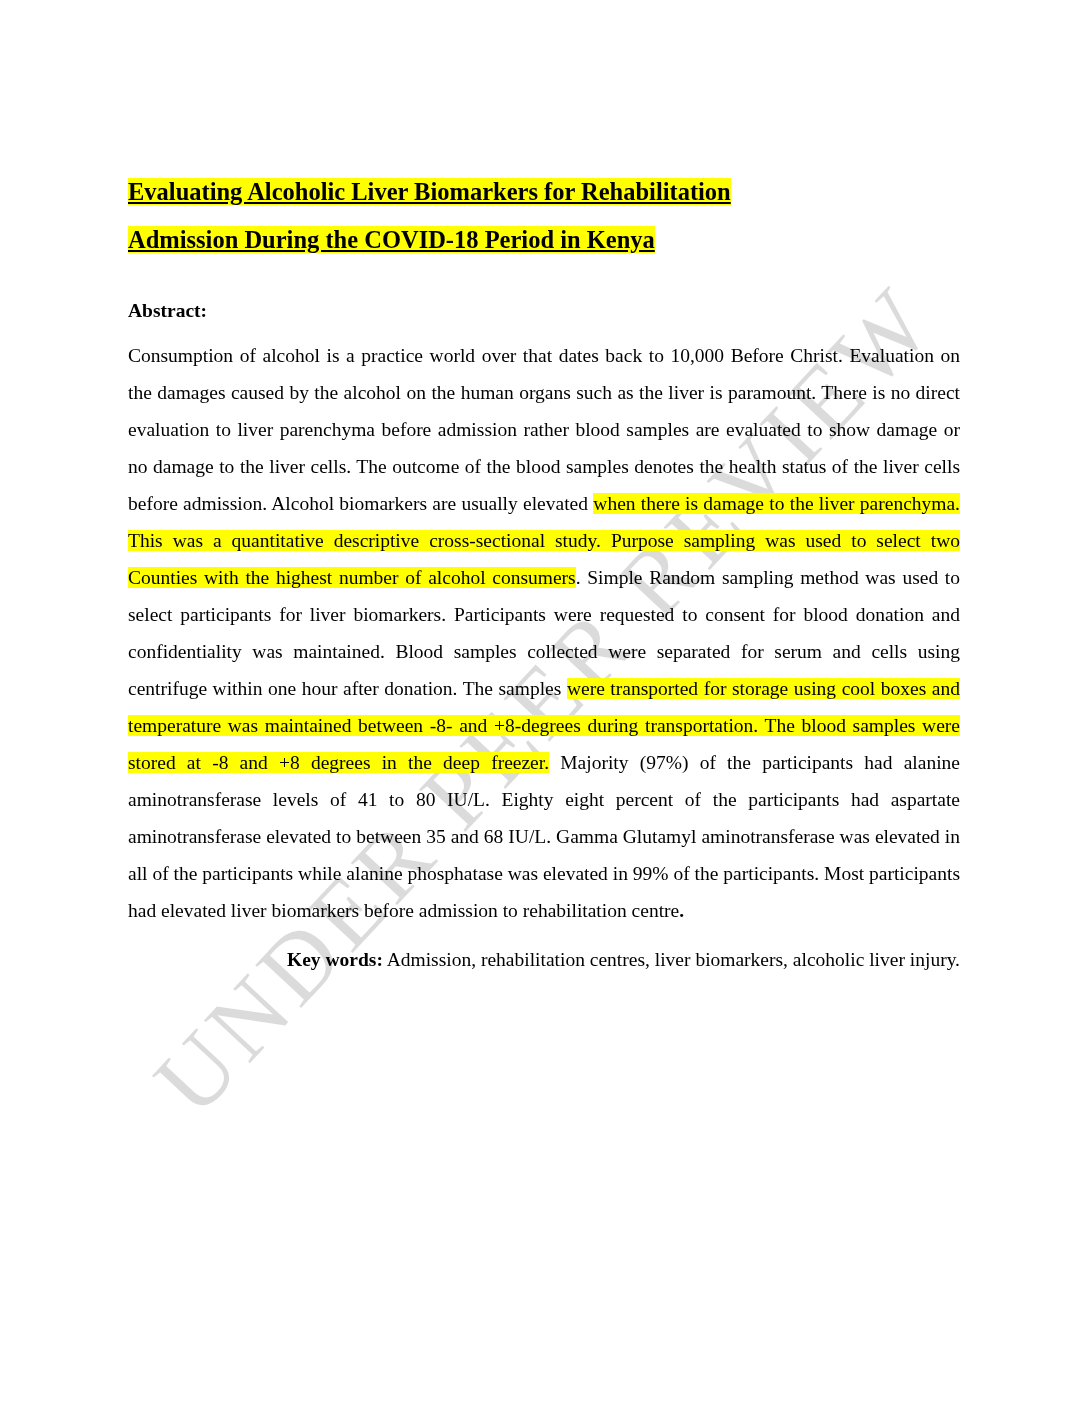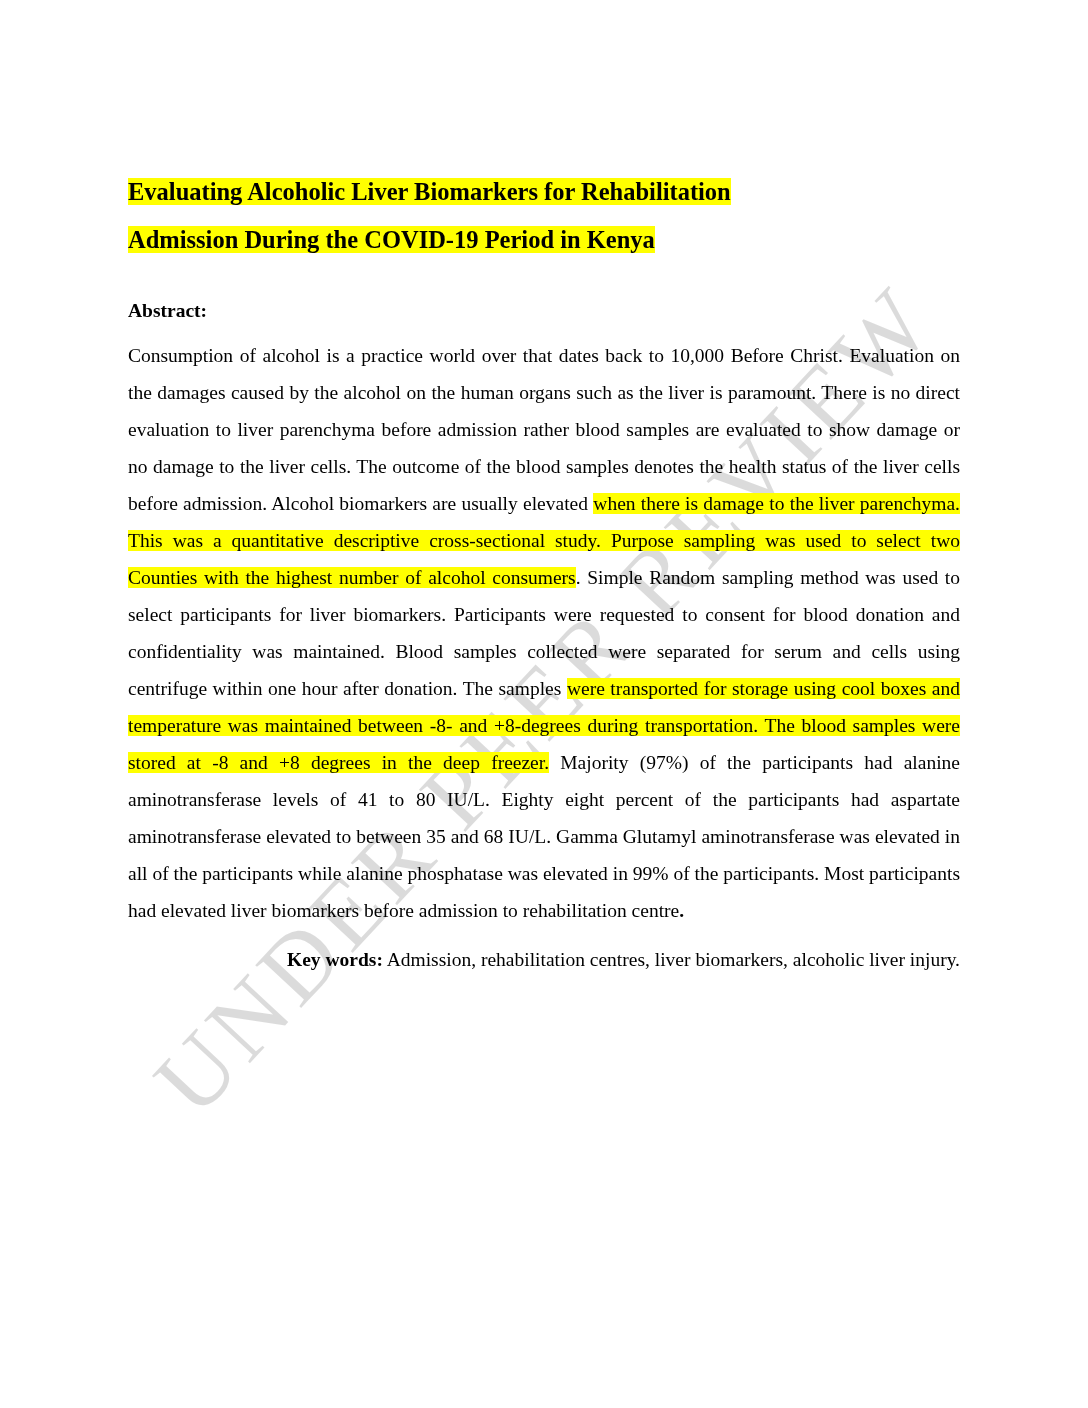--- a/index.html
+++ b/index.html
@@ -33,21 +33,21 @@
     z-index: 1;
     padding: 168px 128px 0 128px;
   }
   h1.title {
     font-size: 24.5px;
     font-weight: bold;
     line-height: 48px;
     margin-bottom: 28px;
     color: #000;
   }
-  .title-line { display: block; }
+  .title-line { display: block; text-decoration: underline; }
   .hl { background: var(--hl-color, #ffff00); }
   .abstract-heading {
     text-align: left;
     font-weight: bold;
     font-size: 19.5px;
     line-height: 37px;
     color: #000;
   }
   .abstract-body {
     font-size: 19.5px;
@@ -70,21 +70,21 @@
 <body>
 
 <div class="page">
 
   <div class="watermark">UNDER PEER REVIEW</div>
 
   <div class="content">
 
     <h1 class="title">
       <span class="title-line"><span class="hl">Evaluating Alcoholic Liver Biomarkers for Rehabilitation</span></span>
-      <span class="title-line"><span class="hl">Admission During the COVID-19 Period in Kenya</span></span>
+      <span class="title-line"><span class="hl">Admission During the COVID-18 Period in Kenya</span></span>
     </h1>
 
     <p class="abstract-heading">Abstract:</p>
 
     <p class="abstract-body" id="abstract-paragraph"><span>Consumption of alcohol is a practice world over that dates back to 10,000 Before Christ. Evaluation on the damages caused by the alcohol on the human organs such as the liver is paramount. There is no direct evaluation to liver parenchyma before admission rather blood samples are evaluated to show damage or no damage to the liver cells. The outcome of the blood samples denotes the health status of the liver cells before admission. Alcohol biomarkers are usually elevated </span><span class="hl">when there is damage to the liver parenchyma. This was a quantitative descriptive cross-sectional study. Purpose sampling was used to select two Counties with the highest number of alcohol consumers</span><span>. Simple Random sampling method was used to select participants for liver biomarkers. Participants were requested to consent for blood donation and confidentiality was maintained. Blood samples collected were separated for serum and cells using centrifuge within one hour after donation. The samples </span><span class="hl">were transported for storage using cool boxes and temperature was maintained between -8- and +8-degrees during transportation. The blood samples were stored at -8 and +8 degrees in the deep freezer.</span><span> Majority (97%) of the participants had alanine aminotransferase levels of 41 to 80 IU/L. Eighty eight percent of the participants had aspartate aminotransferase elevated to between 35 and 68 IU/L. Gamma Glutamyl aminotransferase was elevated in all of the participants while alanine phosphatase was elevated in 99% of the participants. Most participants had elevated liver biomarkers before admission to rehabilitation centre</span><span class="seg-bold">.</span></p>
 
     <p class="keywords">
       <strong>Key words:</strong><span> Admission, rehabilitation centres, liver biomarkers, alcoholic liver injury.</span>
     </p>
 

